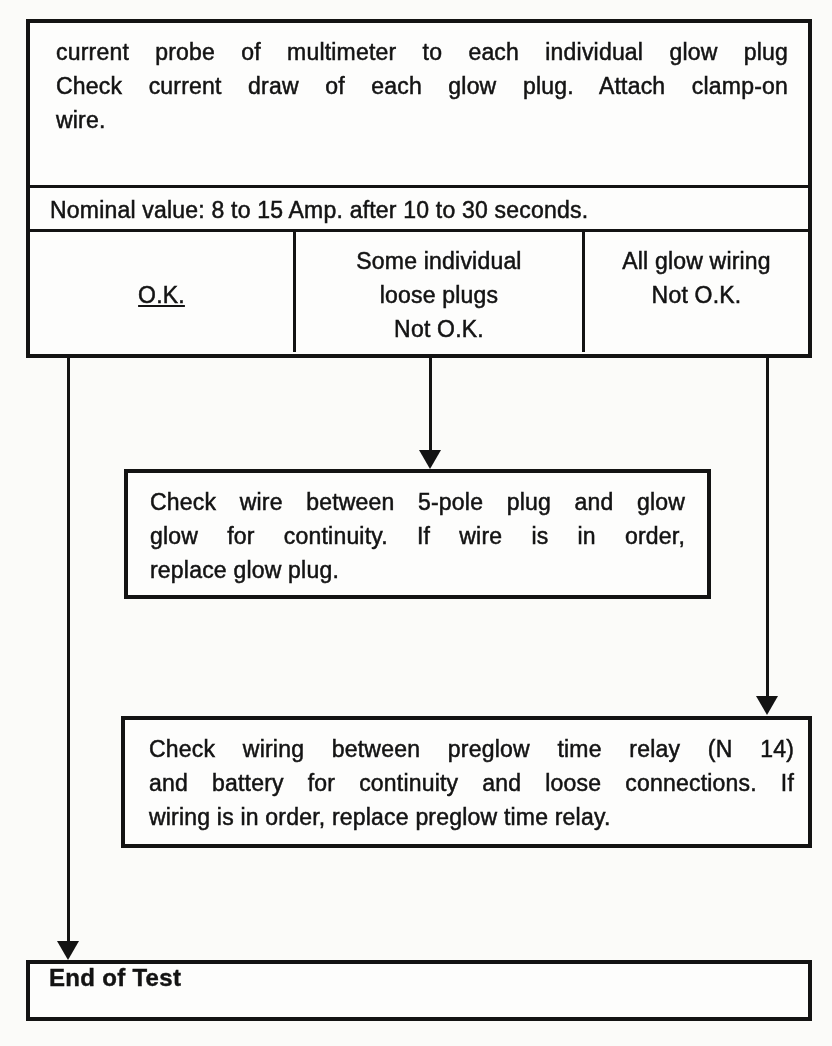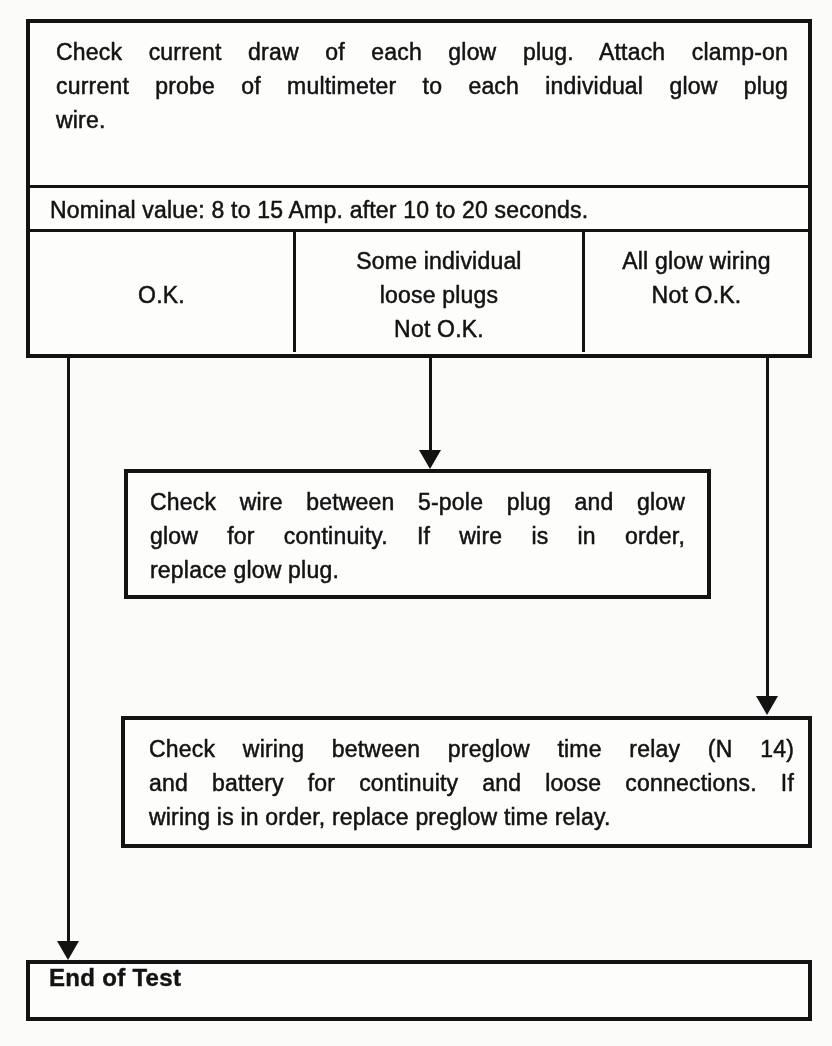--- a/index.html
+++ b/index.html
@@ -52,21 +52,21 @@
     display: flex;
     height: 120px;
   }
   .cell {
     box-sizing: border-box;
     padding-top: 12px;
   }
   .cell-ok   { width: 266px; border-right: 3px solid #131313; }
   .cell-some { width: 289px; border-right: 3px solid #131313; }
   .cell-all  { flex: 1; }
-  .cell-ok .clines { padding-top: 34px; }
+  .cell-ok .clines { padding-top: 34px; text-decoration: underline; }
 
   .vline {
     position: absolute;
     width: 3px;
     background: #131313;
   }
   .arrowhead {
     position: absolute;
     width: 0; height: 0;
     border-left: 11px solid transparent;
@@ -109,27 +109,27 @@
   }
 </style>
 </head>
 <body>
 
 <div>
 
   <div class="outer">
     <div class="sec-intro txt">
       <div class="plines">
+          <div>current probe of multimeter to each individual glow plug</div>
           <div>Check current draw of each glow plug. Attach clamp-on</div>
-          <div>current probe of multimeter to each individual glow plug</div>
           <div>wire.</div>
         </div>
     </div>
     <div class="sec-nominal txt">
-      <span>Nominal value: 8 to 15 Amp. after 10 to 20 seconds.</span>
+      <span>Nominal value: 8 to 15 Amp. after 10 to 30 seconds.</span>
     </div>
     <div class="sec-outcomes">
       <div class="cell cell-ok txt">
         <div class="clines">
             <div>O.K.</div>
           </div>
       </div>
       <div class="cell cell-some txt">
         <div class="clines">
             <div>Some individual</div>

